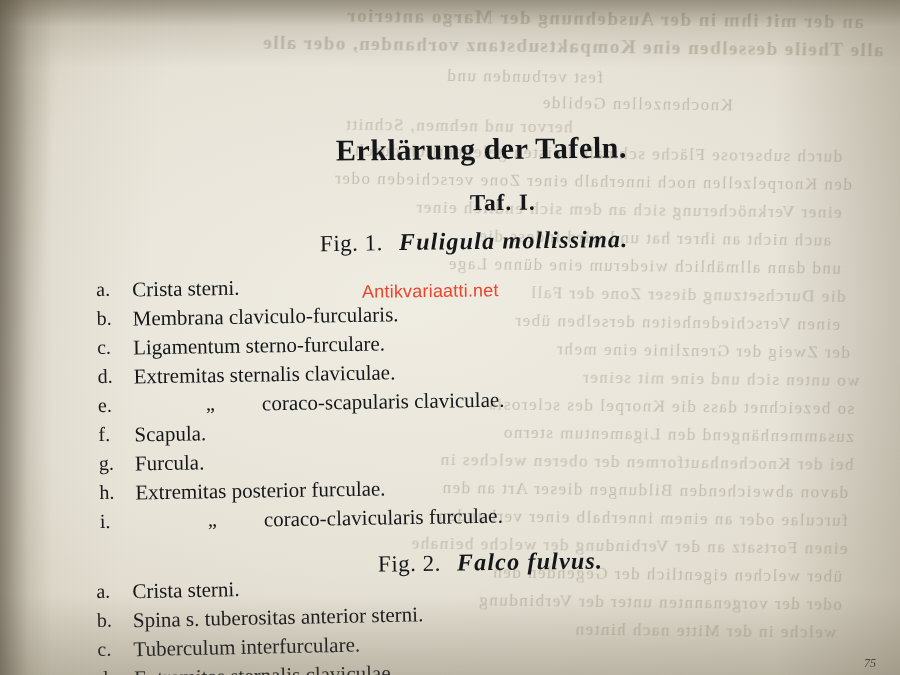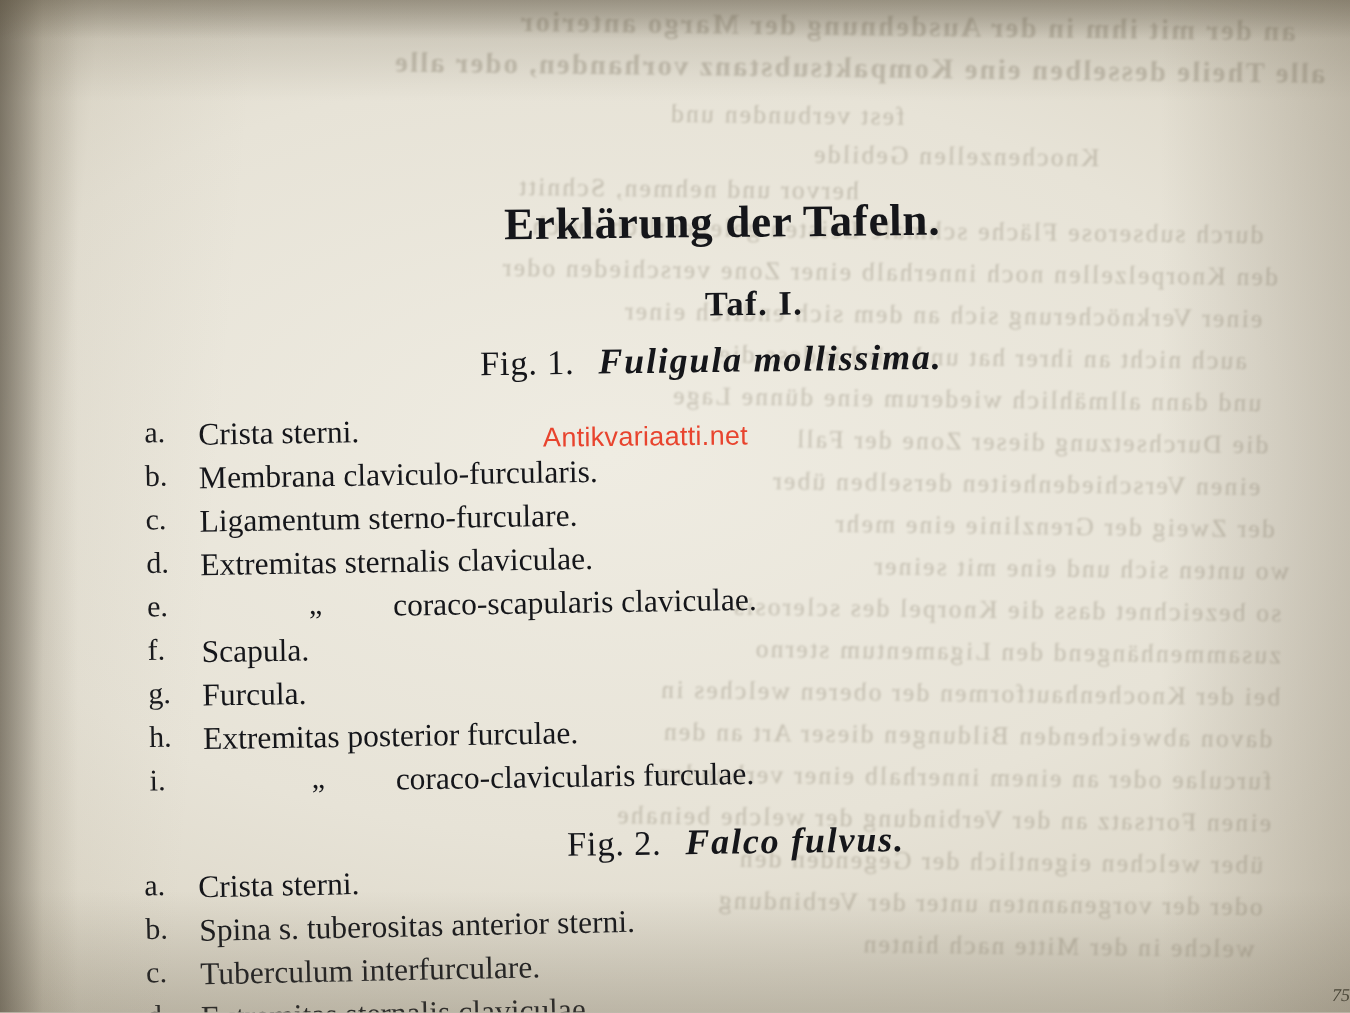--- a/index.html
+++ b/index.html
@@ -173,21 +173,21 @@
   .edge-top {
     position: absolute;
     left: 0; top: 0;
     width: 900px; height: 26px;
     background: linear-gradient(180deg, rgba(95,86,68,0.42), rgba(255,255,255,0) 100%);
     z-index: 7;
     pointer-events: none;
   }
   .corner-num {
     position: absolute;
-    right: 0;
+    right: 24px;
     bottom: 4px;
     font-size: 12px;
     color: #4a4638;
     z-index: 8;
     font-family: "Liberation Serif", serif;
     font-style: italic;
   }
 </style>
 </head>
 <body>

